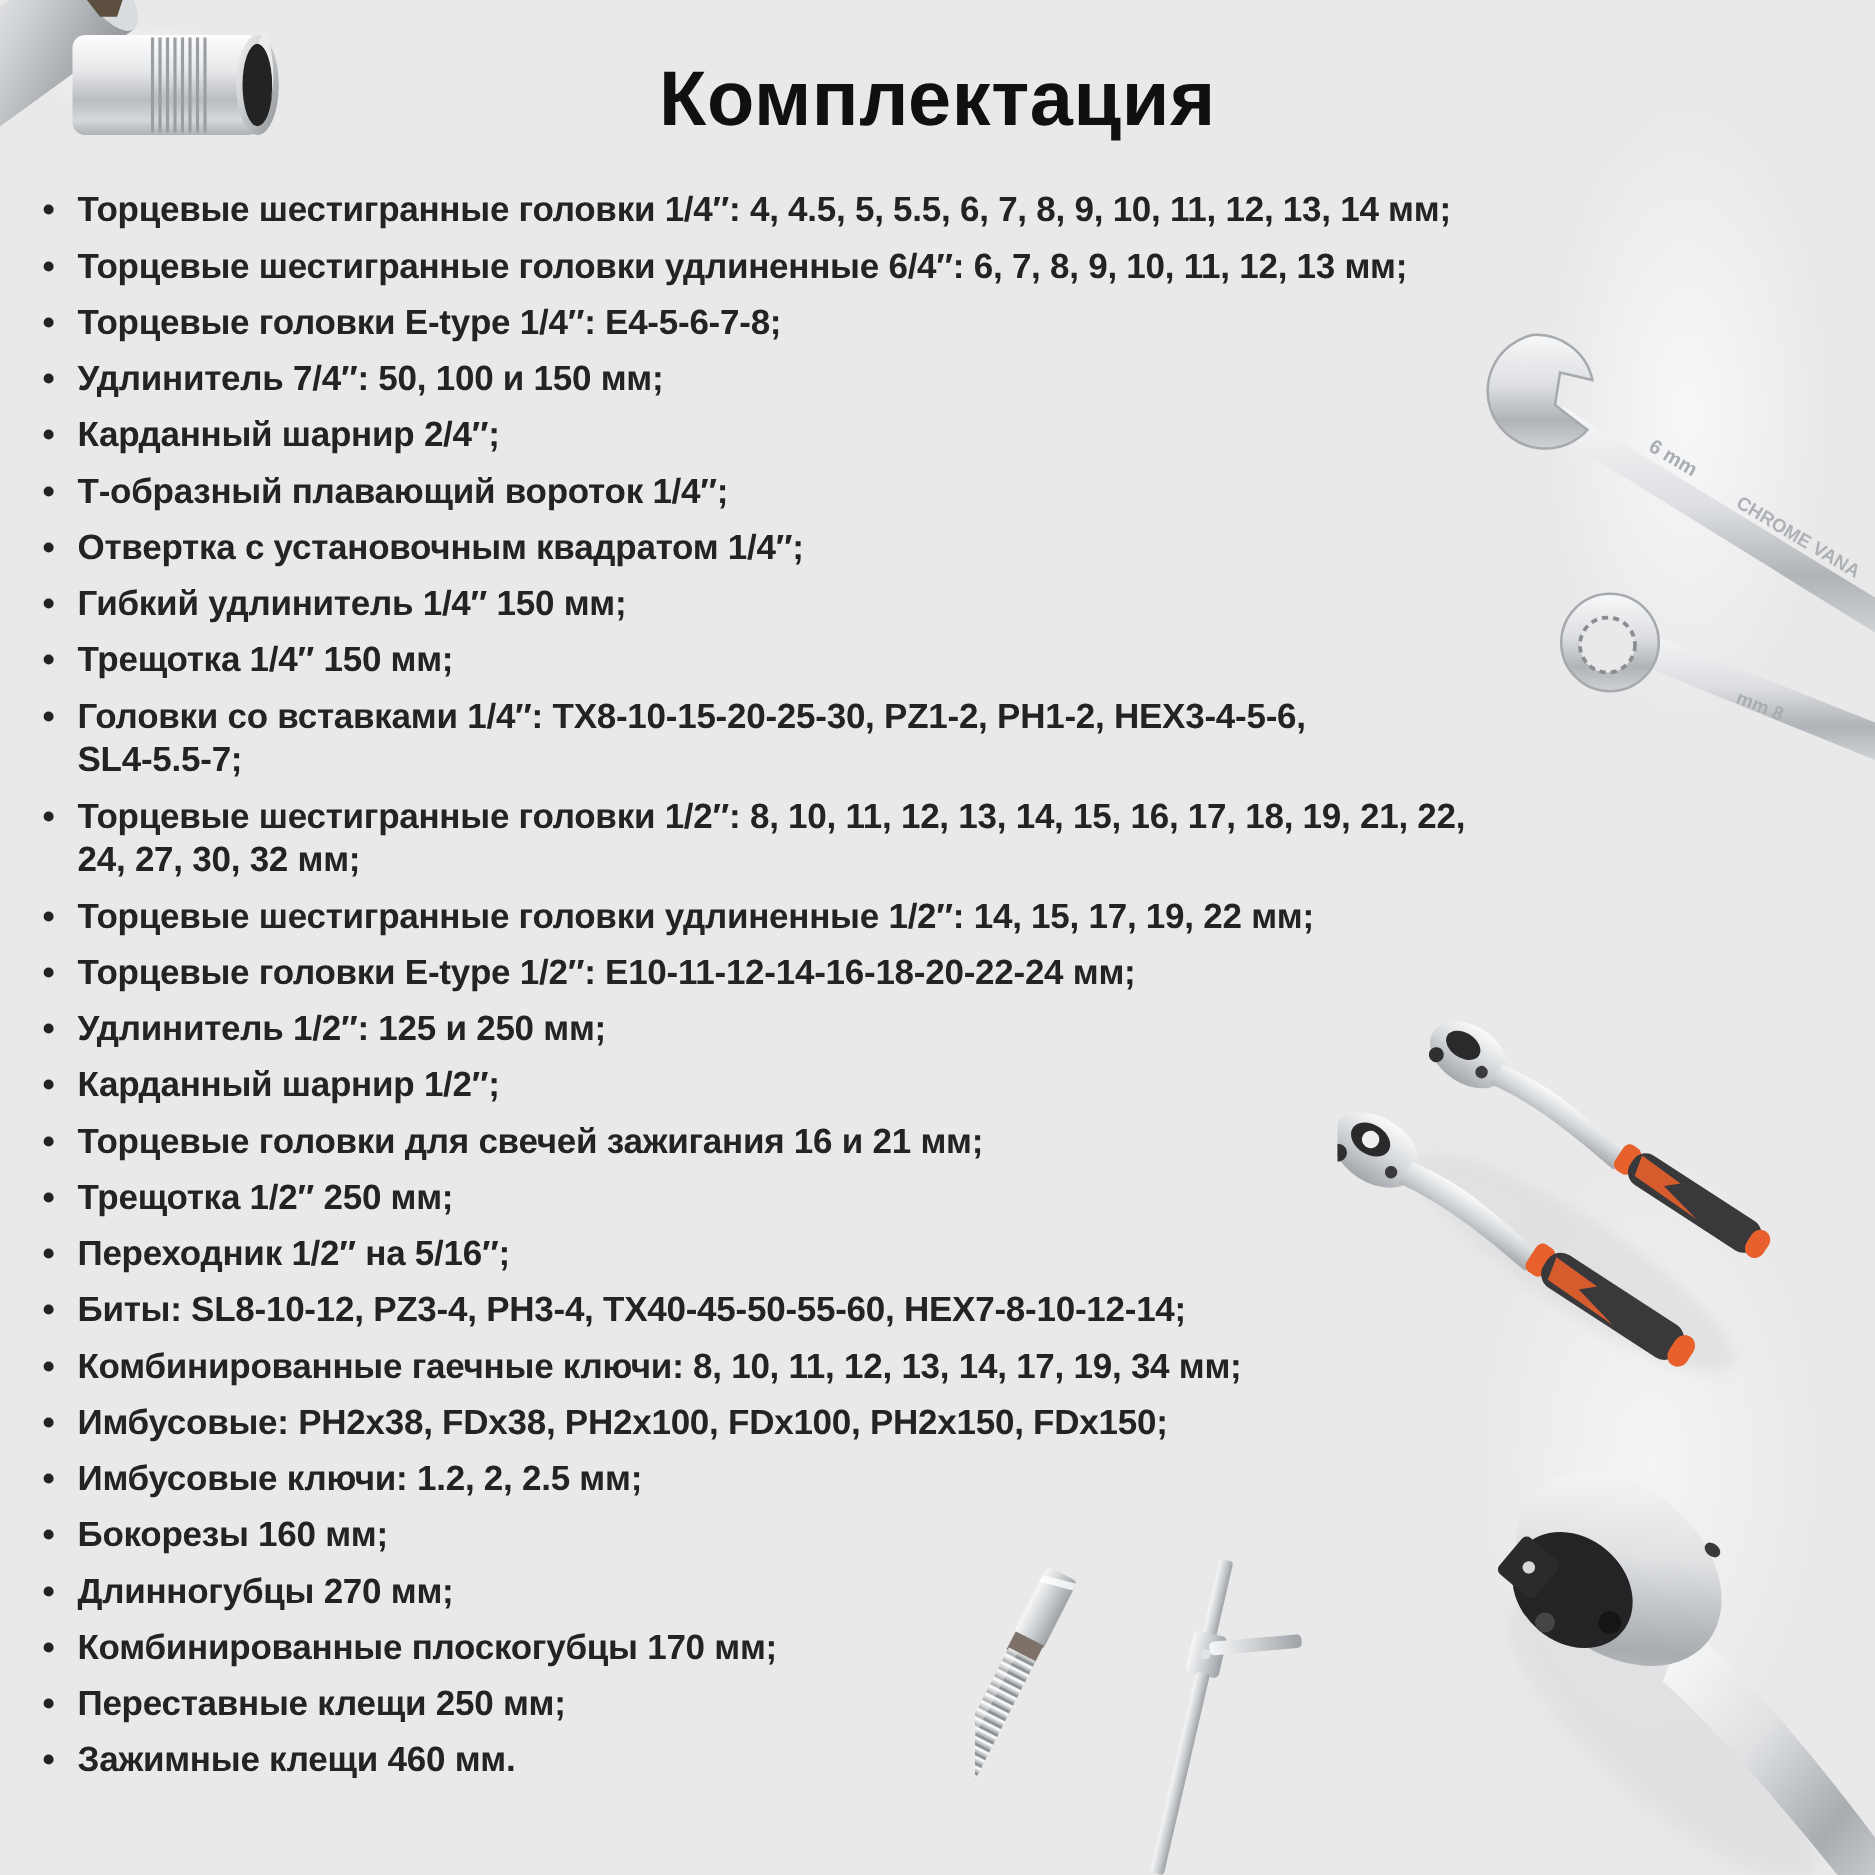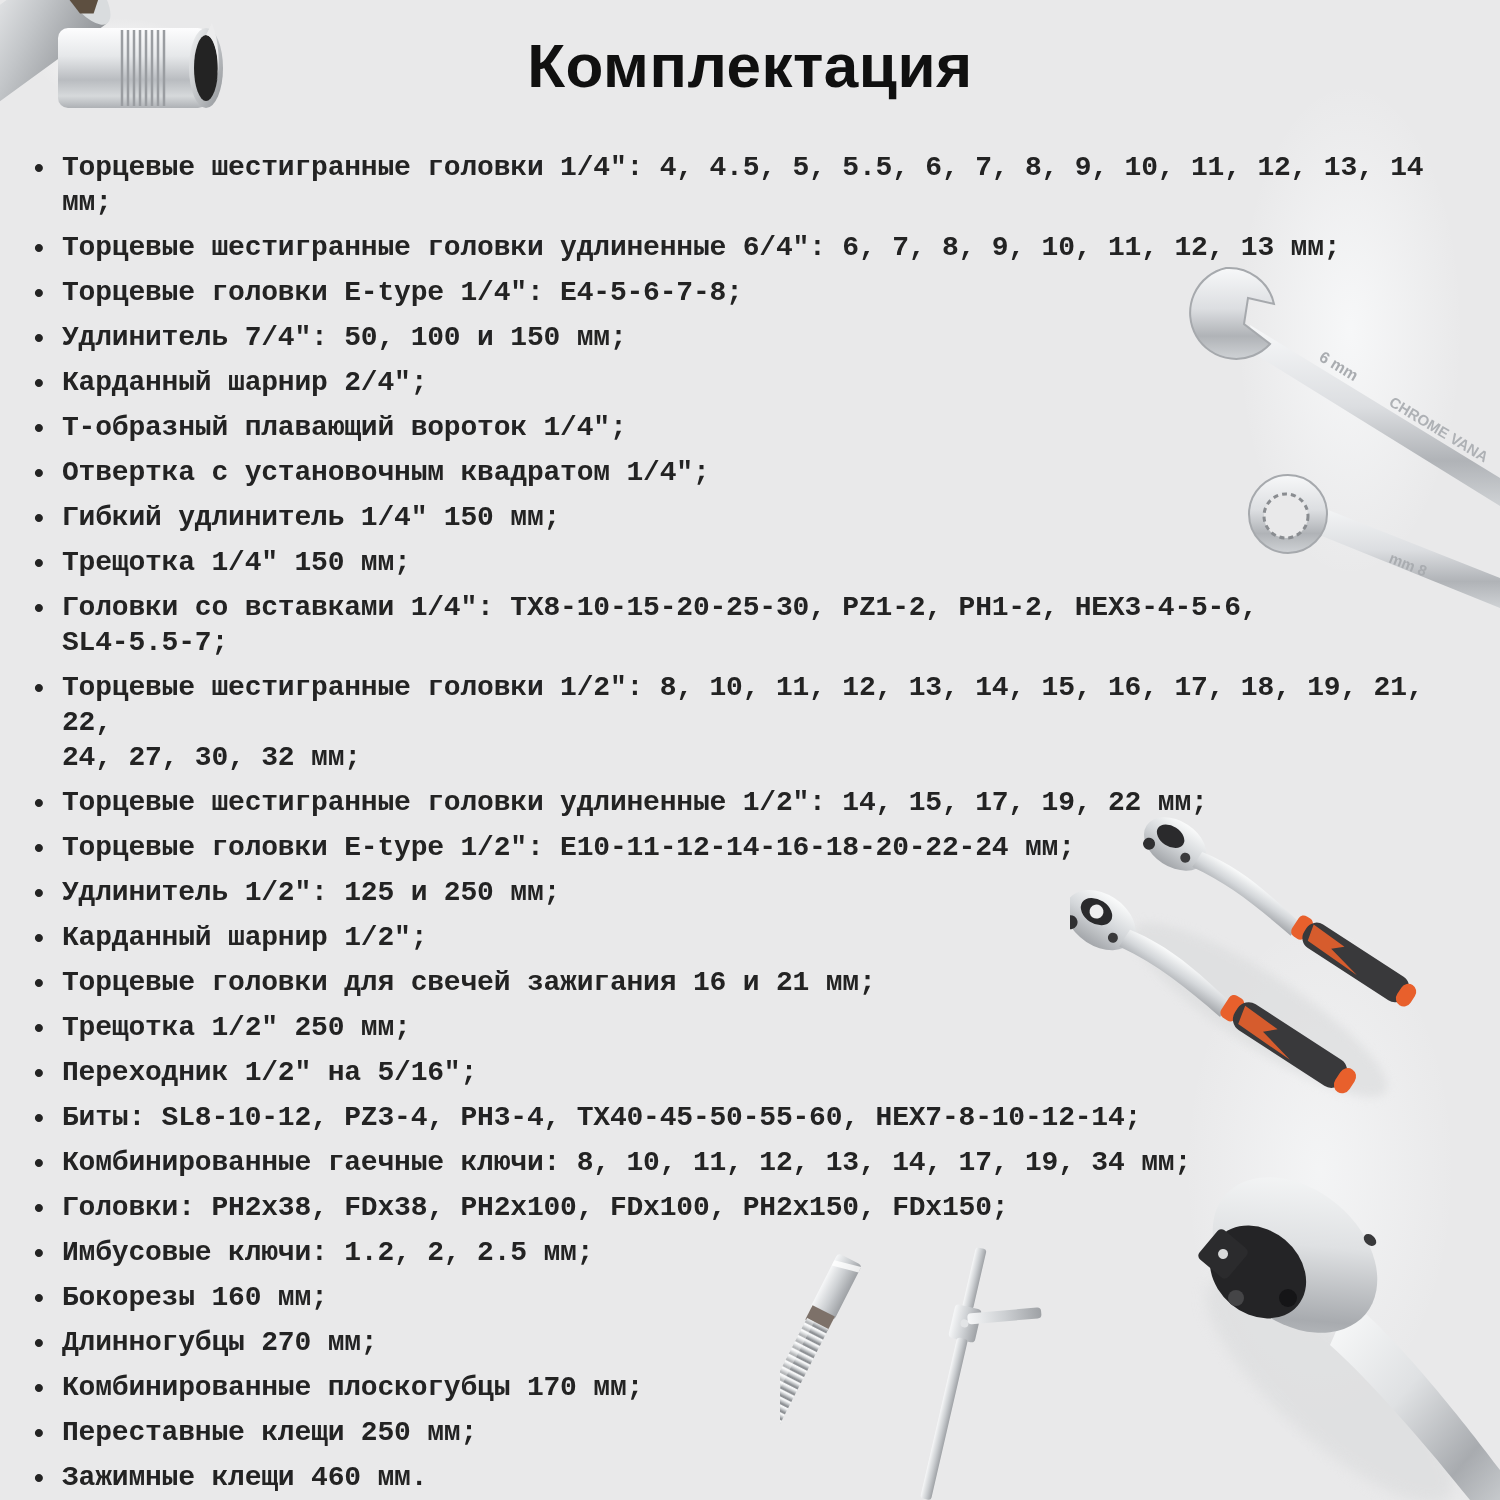--- a/index.html
+++ b/index.html
@@ -6,35 +6,35 @@
   .canvas{
     position:relative;width:1500px;height:1500px;overflow:hidden;
     font-family:"Liberation Sans",sans-serif;
     background:
       radial-gradient(closest-side at 90% 22%, rgba(248,249,250,.9), rgba(248,249,250,0) 75%),
       radial-gradient(closest-side at 88% 78%, rgba(246,247,248,.8), rgba(246,247,248,0) 75%),
       radial-gradient(closest-side at 8% 4%, rgba(252,252,252,.9), rgba(252,252,252,0) 70%),
       #e9e9ea;
   }
   .title{
-    margin:0;padding-top:30px;text-align:center;
+    margin:14px;padding-top:30px;text-align:center;
     font-size:62px;font-weight:700;color:#101010;letter-spacing:.5px;
   }
   ul.contents{
     position:absolute;top:150px;left:34px;right:26px;z-index:5;
     margin:0;padding:0;list-style:none;
   }
   ul.contents li{
     display:flex;align-items:flex-start;
     margin-bottom:10px;
     font-size:28px;line-height:35px;font-weight:700;color:#232323;
     letter-spacing:-0.2px;
   }
   .bullet{flex:0 0 28px;width:28px;}
-  .txt{flex:1;white-space:pre-line;font-family:Liberation Mono, monospace;}
+  .txt{flex:1;white-space:pre-line;}
   .photo{position:absolute;z-index:1;}
   .engraving{font-family:"Liberation Sans",sans-serif;font-weight:700;}
 </style>
 </head>
 <body>
 
 <div class="canvas">
 
   <h1 class="title">Комплектация</h1>
 
@@ -137,21 +137,21 @@
         <span class="txt">Биты: SL8-10-12, PZ3-4, PH3-4, TX40-45-50-55-60, HEX7-8-10-12-14;</span>
       </li>
 
       <li>
         <span class="bullet">•</span>
         <span class="txt">Комбинированные гаечные ключи: 8, 10, 11, 12, 13, 14, 17, 19, 34 мм;</span>
       </li>
 
       <li>
         <span class="bullet">•</span>
-        <span class="txt">Головки: PH2x38, FDx38, PH2x100, FDx100, PH2x150, FDx150;</span>
+        <span class="txt">Имбусовые: PH2x38, FDx38, PH2x100, FDx100, PH2x150, FDx150;</span>
       </li>
 
       <li>
         <span class="bullet">•</span>
         <span class="txt">Имбусовые ключи: 1.2, 2, 2.5 мм;</span>
       </li>
 
       <li>
         <span class="bullet">•</span>
         <span class="txt">Бокорезы 160 мм;</span>

